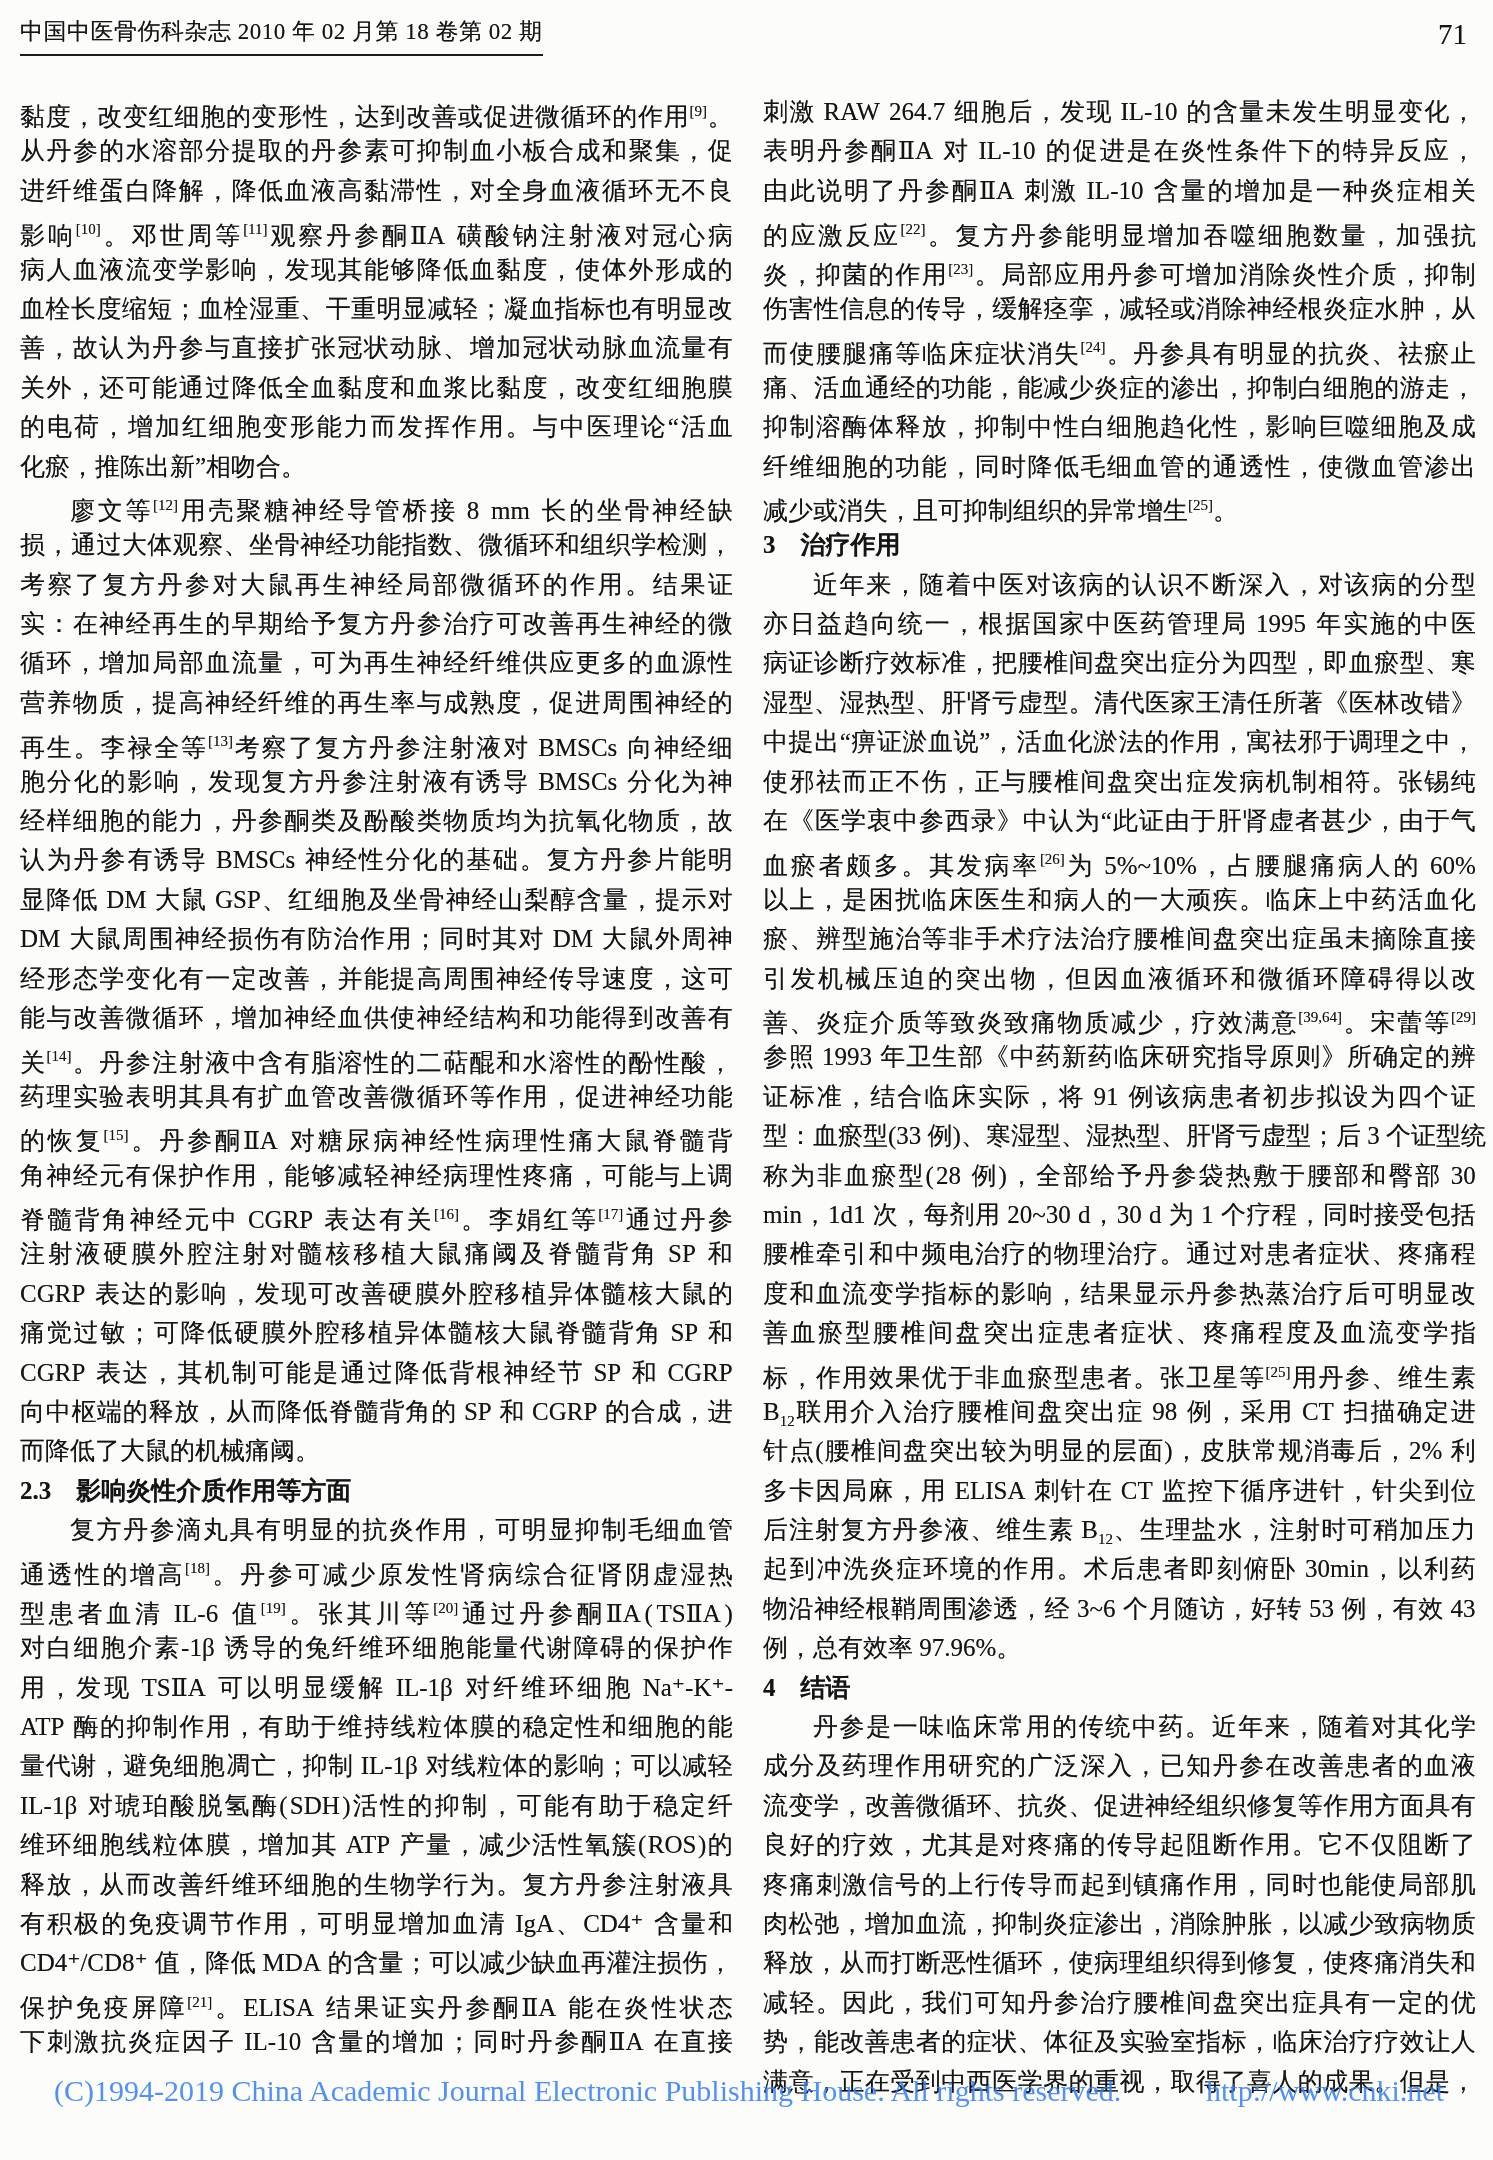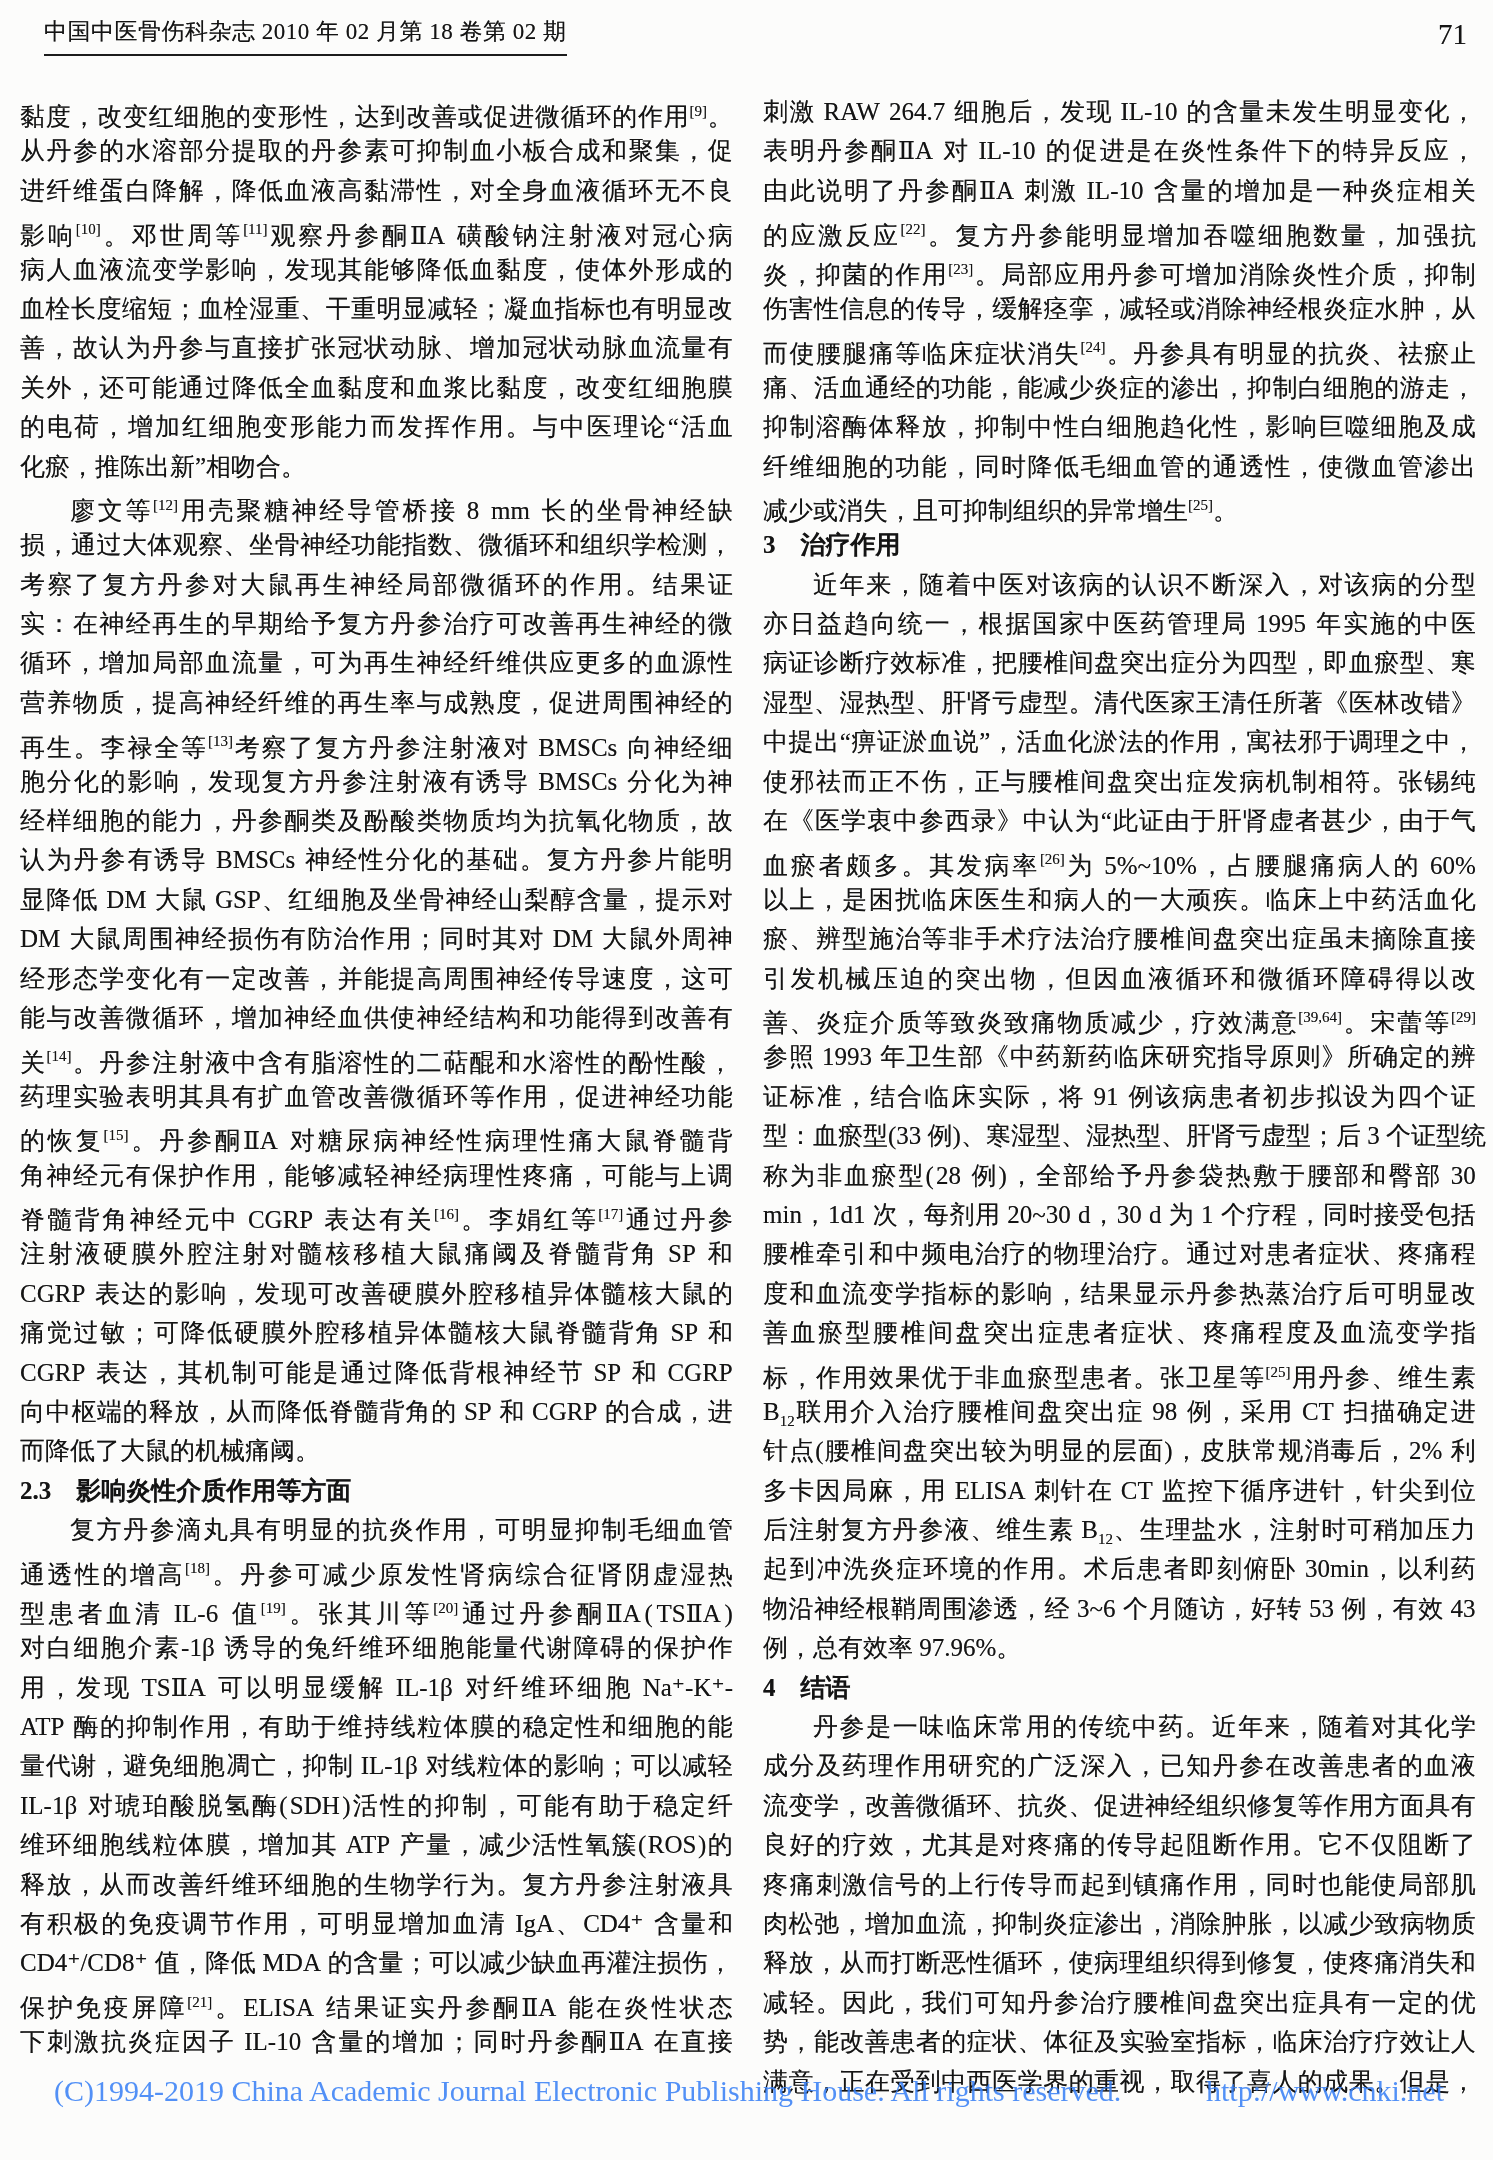--- a/index.html
+++ b/index.html
@@ -5,21 +5,20 @@
   html,body{margin:0;padding:0;background:#ddd;}
   .page{
     position:relative;width:1493px;height:2160px;background:#fcfcfb;
     font-family:"Liberation Serif","DejaVu Serif",serif;color:#141414;
     overflow:hidden;text-shadow:0 0 .5px rgba(0,0,0,.5);
   }
   .header{
     position:absolute;top:16px;left:20px;right:26px;
     display:flex;justify-content:space-between;align-items:flex-start;
     font-size:23px;
-    margin-left:24px;
   }
   .journal-title{border-bottom:2px solid #1c1c1c;padding-bottom:7px;letter-spacing:.5px;}
   .page-number{font-size:29px;padding-top:2px;}
   .columns{position:absolute;top:92px;left:20px;width:1457px;display:flex;gap:30px;}
   .column{width:713px;}
   .line{height:39.4px;line-height:39.4px;font-size:25px;}
   .line.just{display:flex;justify-content:space-between;align-items:baseline;}
   .line.end,.line.head{display:block;white-space:pre;}
   .line.head{font-weight:bold;}
   .line.indent{padding-left:50px;}

